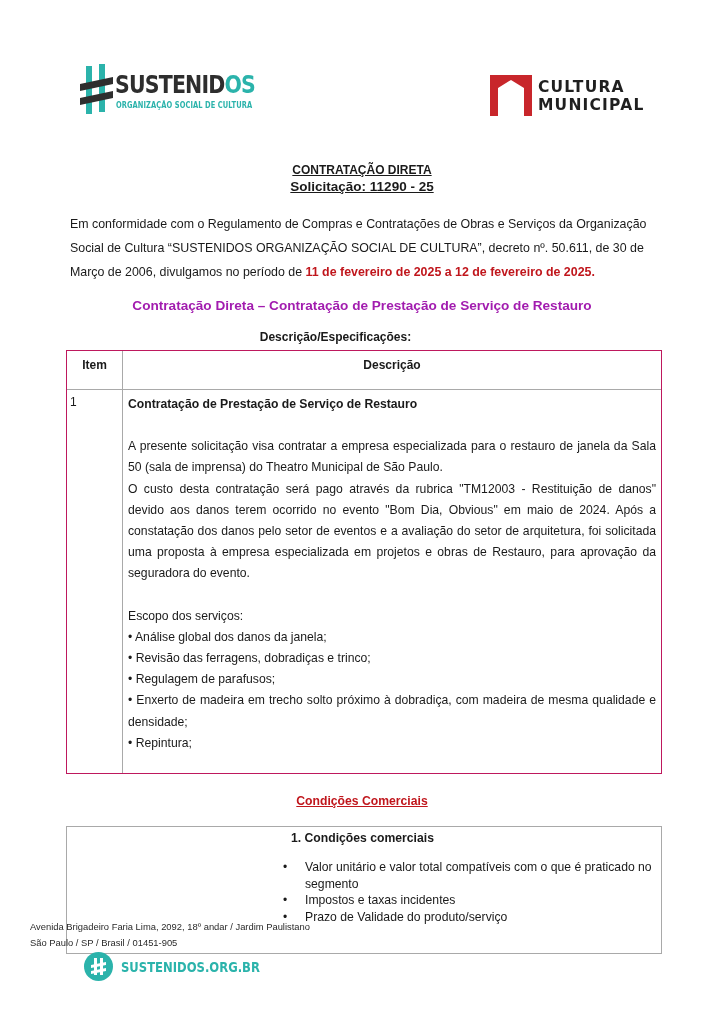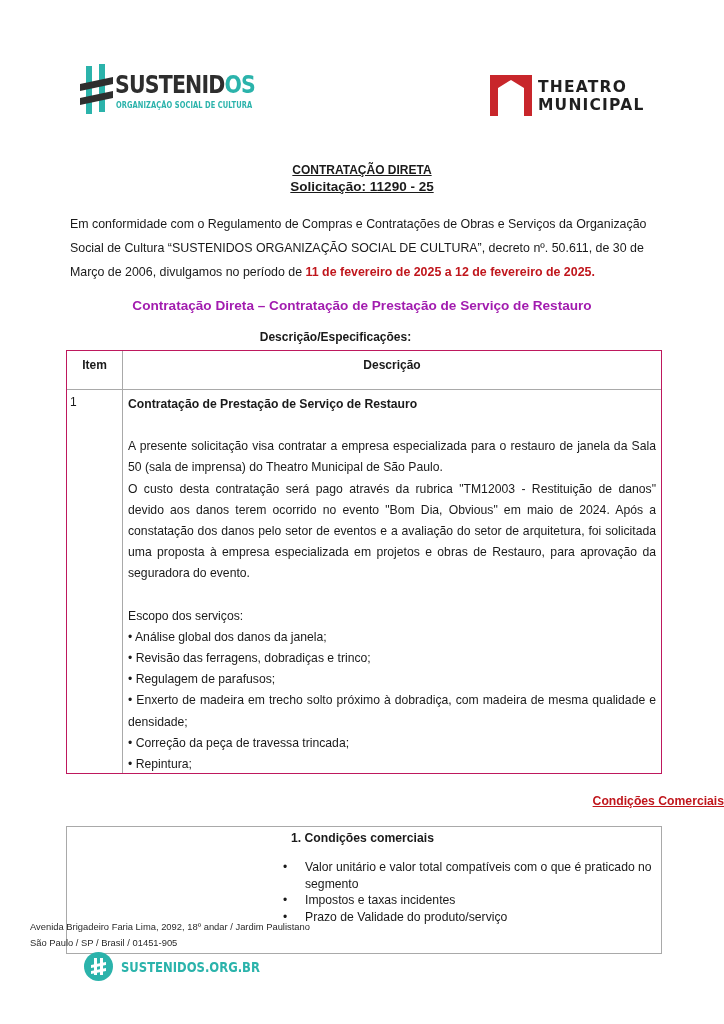--- a/index.html
+++ b/index.html
@@ -32,21 +32,21 @@
   .spec-table .hrow { display: flex; height: 39px; border-bottom: 1px solid #a9a9a9; }
   .spec-table .hrow .c1 { width: 56px; border-right: 1px solid #a9a9a9; font-weight: bold; font-size: 12px; text-align: center; padding-top: 7px; }
   .spec-table .hrow .c2 { flex: 1; font-weight: bold; font-size: 12px; text-align: center; padding-top: 7px; }
   .spec-table .brow { display: flex; height: 383px; }
   .spec-table .brow .c1 { width: 56px; border-right: 1px solid #a9a9a9; font-size: 12px; padding: 5px 0 0 3px; }
   .spec-table .brow .c2 { flex: 1; padding: 4px 5px 0 5px; font-size: 12.2px; line-height: 21.2px; }
   .brow .c2 .bold { font-weight: bold; }
   .brow .c2 .just { text-align: justify; }
   .brow .c2 .gap { height: 21px; }
 
-  .cond-heading { position: absolute; left: 0; width: 724px; top: 794px; text-align: right; color: #c0161c; font-weight: bold; font-size: 12.2px; text-decoration: underline; }
+  .cond-heading { position: absolute; left: 0; width: 724px; top: 794px; text-align: center; color: #c0161c; font-weight: bold; font-size: 12.2px; text-decoration: underline; }
   .cond-box { position: absolute; left: 66px; top: 826px; width: 596px; height: 128px; border: 1px solid #a9a9a9; }
   .cond-box .ct { position: absolute; left: 224px; top: 4px; font-weight: bold; font-size: 12.2px; }
   .cond-box ul { position: absolute; left: 216px; top: 32px; width: 372px; list-style: none; font-size: 12.2px; line-height: 16.5px; }
   .cond-box li { position: relative; padding-left: 22px; }
   .cond-box li::before { content: "\2022"; position: absolute; left: 0; top: 0; font-size: 12px; }
 
   .footer-addr { position: absolute; left: 30px; top: 919px; font-size: 9.4px; line-height: 16px; color: #2a2a2a; }
   .footer-site { position: absolute; left: 84px; top: 952px; height: 30px; }
   .footer-site .circ { position: absolute; left: 0; top: 0; width: 29px; height: 29px; border-radius: 50%; background: #2bb3ab; }
   .footer-site .txt { position: absolute; left: 37px; top: 7px; font-family: "DejaVu Sans", sans-serif; font-weight: bold; font-size: 13.5px; color: #2bb3ab; white-space: nowrap; transform: scaleX(0.86); transform-origin: left top; }
@@ -62,21 +62,21 @@
     <polygon points="0,34 33,27 33,34 0,41" fill="#2e2e2e"></polygon>
   </svg>
   <div class="word"><span>SUSTENID</span><span class="os">OS</span></div>
   <div class="sub">ORGANIZAÇÃO SOCIAL DE CULTURA</div>
 </div>
 
 <div class="logo-tm">
   <svg width="42" height="42" viewBox="0 0 42 42">
     <polygon points="0,1 42,1 42,42 34,42 34,14 21,6 8,14 8,42 0,42" fill="#c8262b"></polygon>
   </svg>
-  <div class="l1">THEATRO</div>
+  <div class="l1">CULTURA</div>
   <div class="l2">MUNICIPAL</div>
 </div>
 
 <div class="title-block">
   <div class="t1">CONTRATAÇÃO DIRETA</div>
   <div class="t2">Solicitação: 11290 - 25</div>
 </div>
 
 <p class="intro"><span>Em conformidade com o Regulamento de Compras e Contratações de Obras e Serviços da Organização Social de Cultura “SUSTENIDOS ORGANIZAÇÃO SOCIAL DE CULTURA”, decreto nº. 50.611, de 30 de Março de 2006, divulgamos no período de </span><span class="red">11 de fevereiro de 2025 a 12 de fevereiro de 2025.</span></p>
 
@@ -94,21 +94,20 @@
       <div class="bold">Contratação de Prestação de Serviço de Restauro</div>
       <div class="gap"></div>
       <div class="just">A presente solicitação visa contratar a empresa especializada para o restauro de janela da Sala 50 (sala de imprensa) do Theatro Municipal de São Paulo.</div>
       <div class="just">O custo desta contratação será pago através da rubrica "TM12003 - Restituição de danos" devido aos danos terem ocorrido no evento "Bom Dia, Obvious" em maio de 2024. Após a constatação dos danos pelo setor de eventos e a avaliação do setor de arquitetura, foi solicitada uma proposta à empresa especializada em projetos e obras de Restauro, para aprovação da seguradora do evento.</div>
       <div class="gap"></div>
       <div>Escopo dos serviços:</div>
       <div>• Análise global dos danos da janela;</div>
       <div>• Revisão das ferragens, dobradiças e trinco;</div>
       <div>• Regulagem de parafusos;</div>
       <div class="just">• Enxerto de madeira em trecho solto próximo à dobradiça, com madeira de mesma qualidade e densidade;</div>
-      <div>• Correção da peça de travessa trincada;</div>
       <div>• Repintura;</div>
     </div>
   </div>
 </div>
 
 <div class="cond-heading">Condições Comerciais</div>
 <div class="cond-box">
   <div class="ct">1. Condições comerciais</div>
   <ul>
     <li>Valor unitário e valor total compatíveis com o que é praticado no segmento</li>

